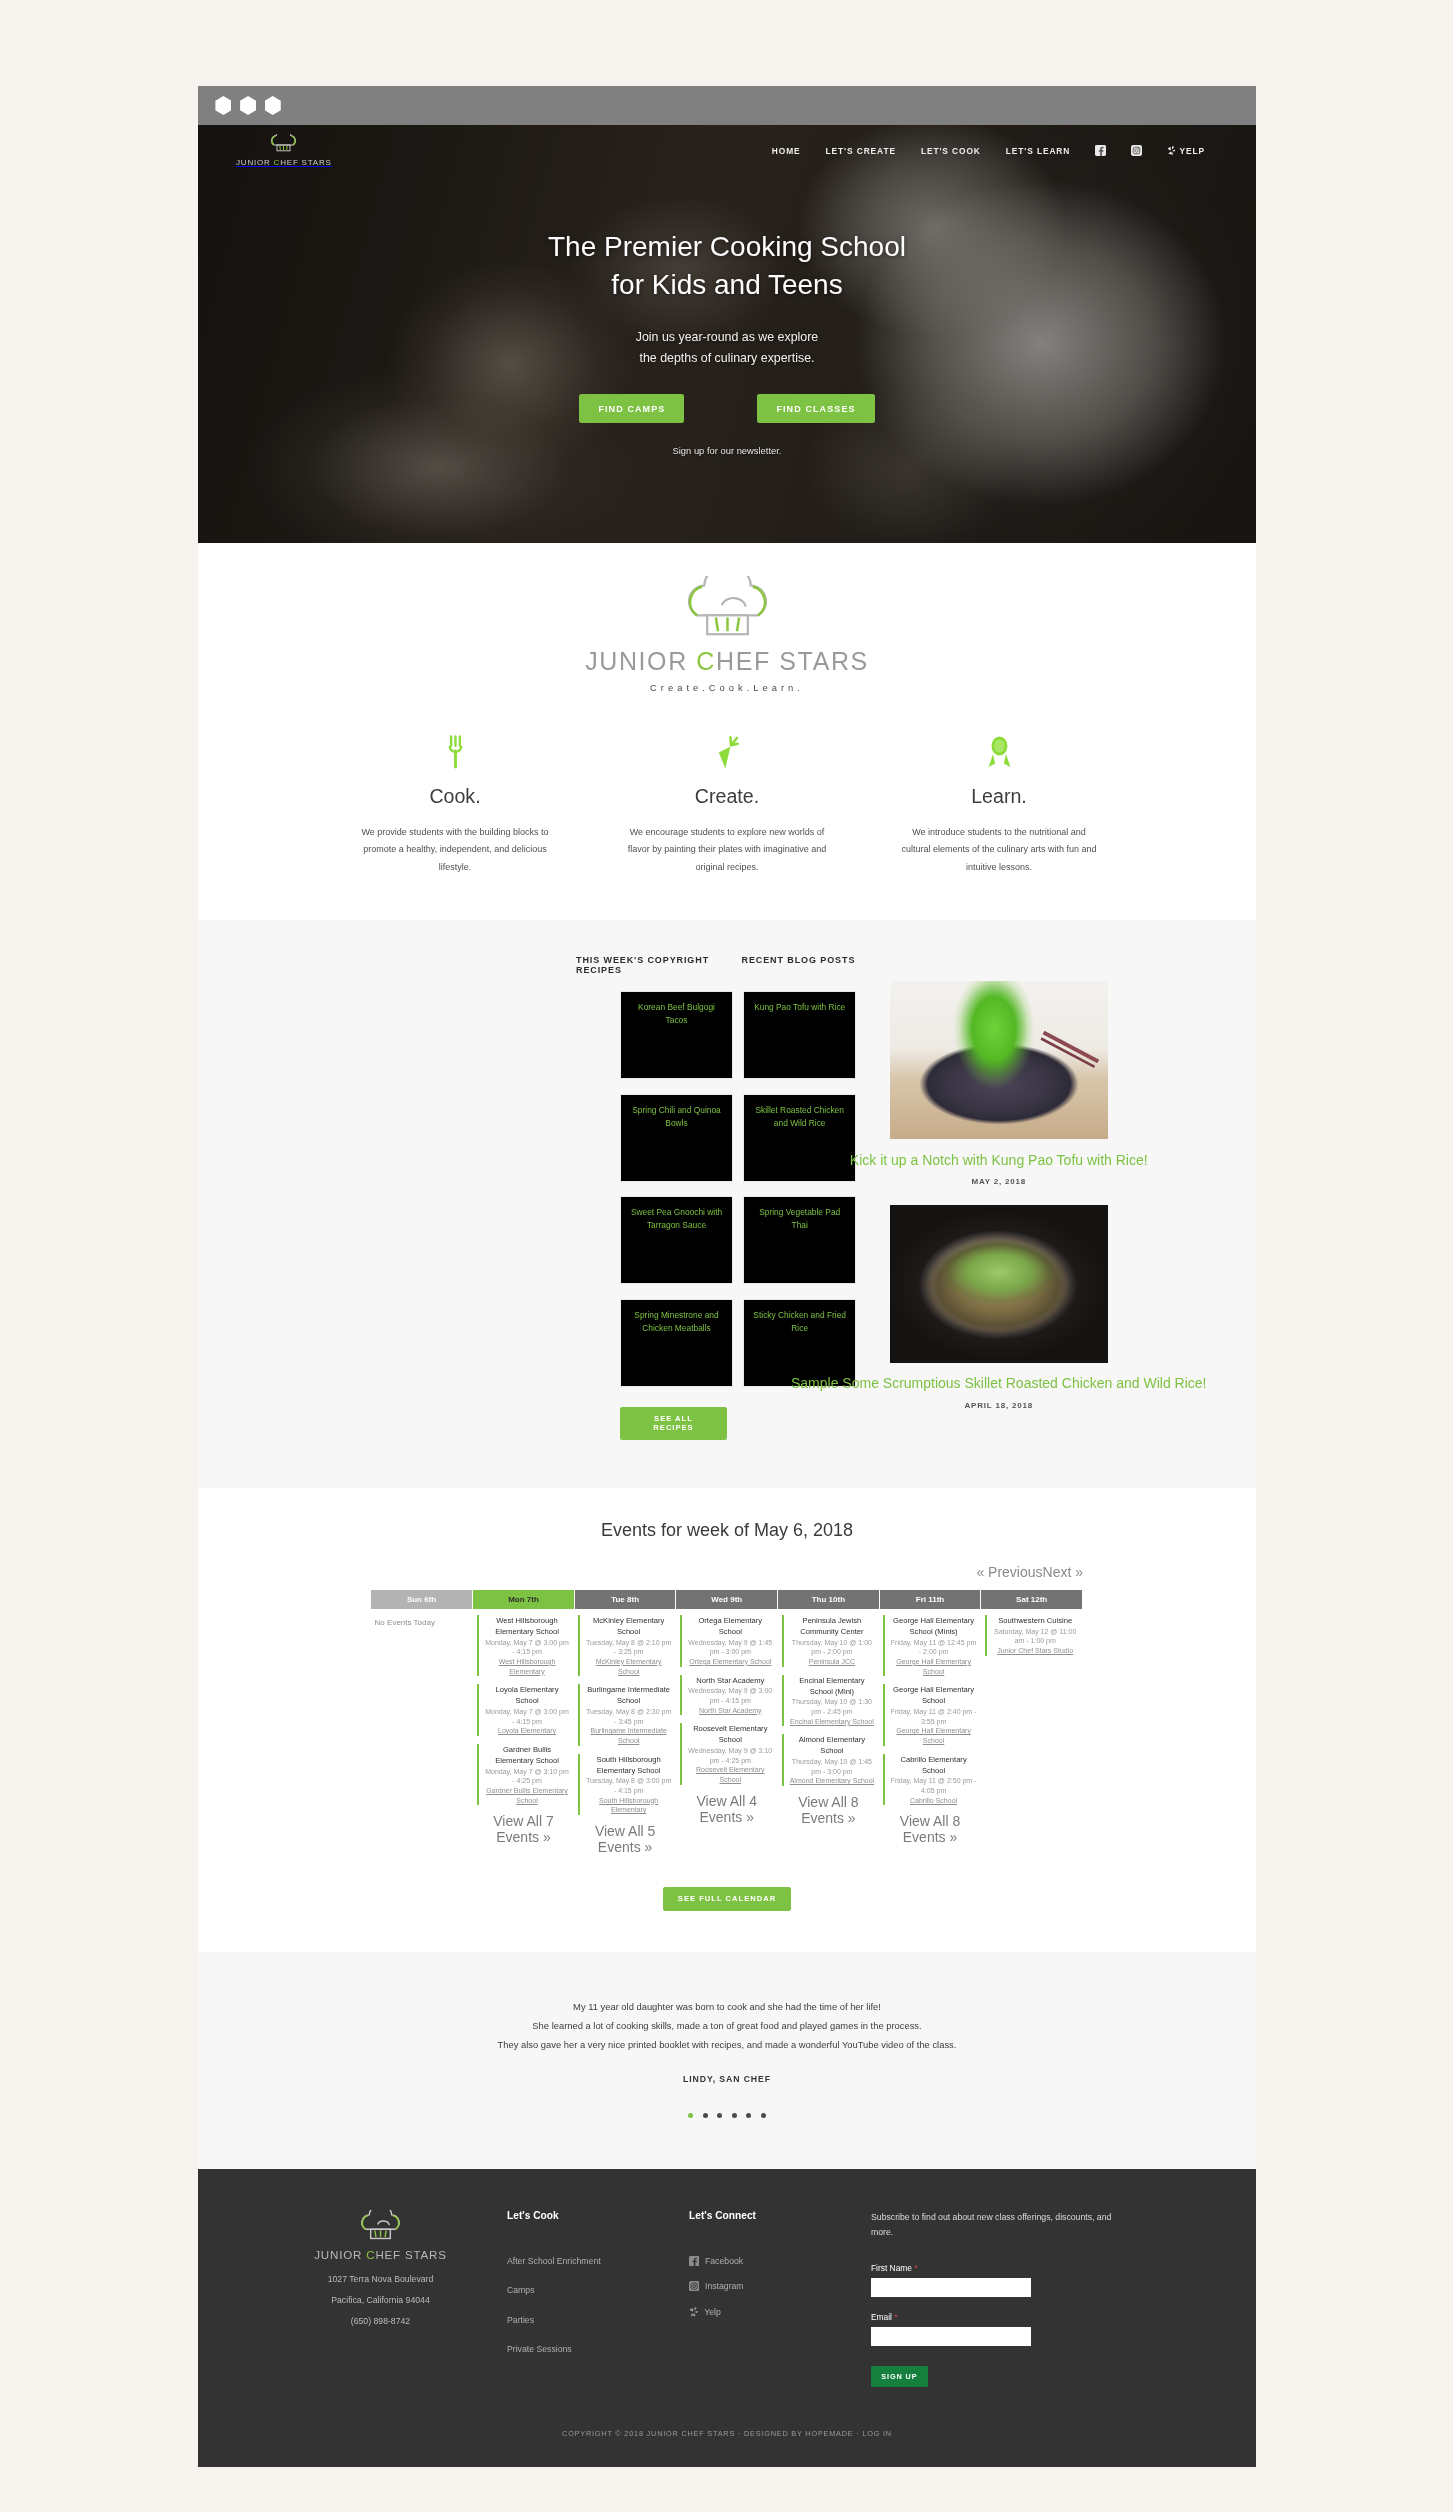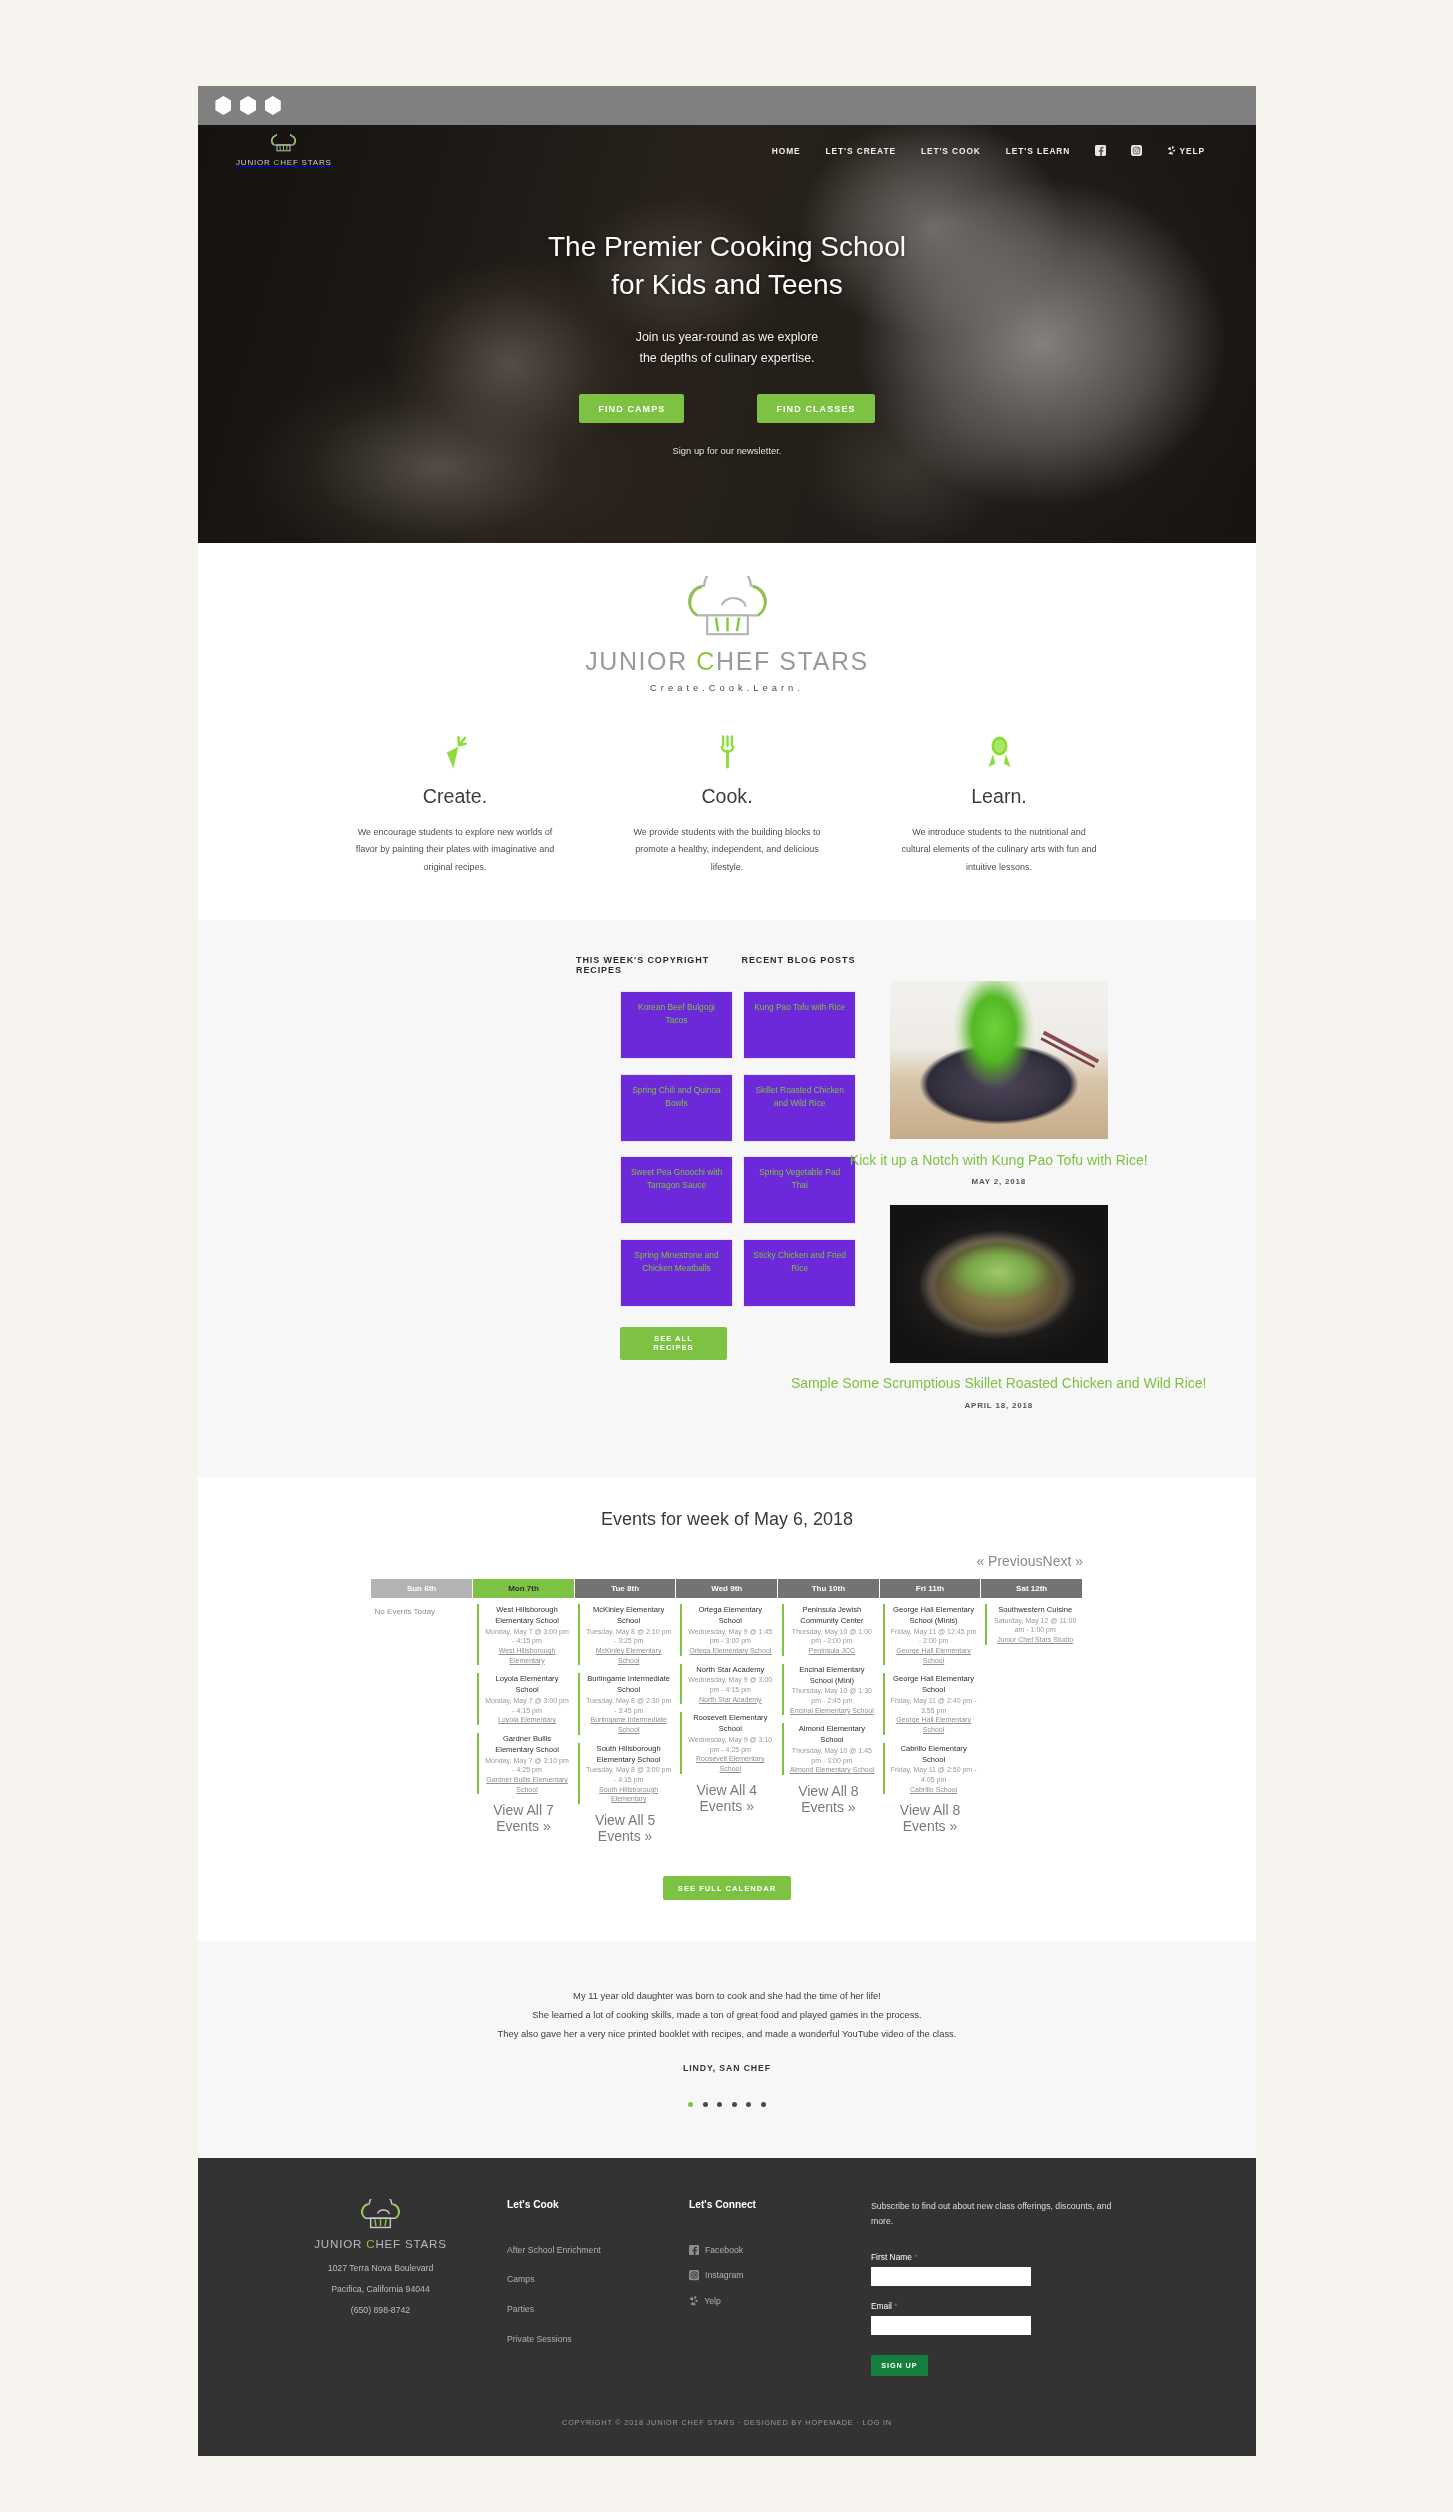--- a/index.html
+++ b/index.html
@@ -191,23 +191,23 @@
     color: #2b2b2b;
     margin-bottom: 16px;
   }
   .recipe-grid {
     display: grid;
     grid-template-columns: 113px 113px;
     gap: 14.5px 10.2px;
     margin-left: 44px;
   }
   .recipe-card {
-    background: #6d28d9;
+    background: #000000;
     border: 0.7px solid #e8e8e8;
-    height: 68px;
+    height: 88px;
     display: flex;
     align-items: flex-start;
     justify-content: center;
     padding: 8.7px 7.3px;
     text-align: center;
   }
   .recipe-card a {
     color: #7dc242;
     font-size: 8.4px;
     line-height: 1.55;
@@ -510,39 +510,39 @@
           <rect x="36" y="54" width="56" height="26" fill="#fff" stroke="#b5b5b5" stroke-width="3"></rect>
           <path d="M48 57 l3 19 M64 57 l0 19 M80 57 l-3 19" stroke="#8cc63f" stroke-width="3.4"></path>
         </svg>
         <div class="big-logo-word"><span>JUNIOR </span><span class="accent">C</span><span>HEF STARS</span></div>
         <div class="big-logo-tag">Create.Cook.Learn.</div>
       </div>
 
       <div class="three-cols">
         <div class="col">
           <div class="col-icon">
-            <svg width="29" height="35" viewBox="0 0 40 48">
-                <path d="M17 46 L8 24 L24 16 z" fill="#8ddc3c"></path>
-                <path d="M25 14 L33 4 M25 14 L34 12 M25 14 L24 3" stroke="#8ddc3c" stroke-width="3.6" stroke-linecap="round"></path>
-              </svg>
-          </div>
-          <div class="col-title">Create.</div>
-          <div class="col-body">We encourage students to explore new worlds of flavor by painting their plates with imaginative and original recipes.</div>
-        </div>
-
-        <div class="col">
-          <div class="col-icon">
             <svg width="19" height="35" viewBox="0 0 26 48">
                 <path d="M7 2 v13 M13 2 v13 M19 2 v13" stroke="#8ddc3c" stroke-width="3.2" stroke-linecap="round"></path>
                 <path d="M5 15 a8 8 0 0 0 16 0" fill="none" stroke="#8ddc3c" stroke-width="3.2"></path>
                 <rect x="11" y="20" width="4" height="26" rx="2" fill="#8ddc3c"></rect>
               </svg>
           </div>
           <div class="col-title">Cook.</div>
           <div class="col-body">We provide students with the building blocks to promote a healthy, independent, and delicious lifestyle.</div>
+        </div>
+
+        <div class="col">
+          <div class="col-icon">
+            <svg width="29" height="35" viewBox="0 0 40 48">
+                <path d="M17 46 L8 24 L24 16 z" fill="#8ddc3c"></path>
+                <path d="M25 14 L33 4 M25 14 L34 12 M25 14 L24 3" stroke="#8ddc3c" stroke-width="3.6" stroke-linecap="round"></path>
+              </svg>
+          </div>
+          <div class="col-title">Create.</div>
+          <div class="col-body">We encourage students to explore new worlds of flavor by painting their plates with imaginative and original recipes.</div>
         </div>
 
         <div class="col">
           <div class="col-icon">
             <svg width="29" height="35" viewBox="0 0 40 48">
                 <ellipse cx="20" cy="15" rx="11" ry="13" fill="#8ddc3c"></ellipse>
                 <ellipse cx="20" cy="15" rx="7" ry="9" fill="#a8e765"></ellipse>
                 <path d="M11 26 L5 44 L14 39 z" fill="#8ddc3c"></path>
                 <path d="M29 26 L35 44 L26 39 z" fill="#8ddc3c"></path>
               </svg>

